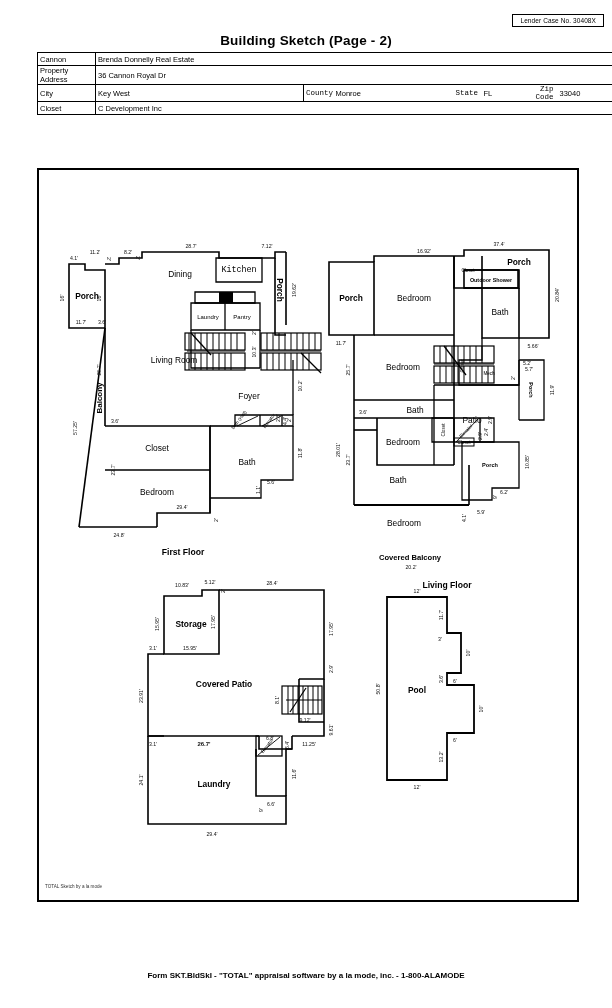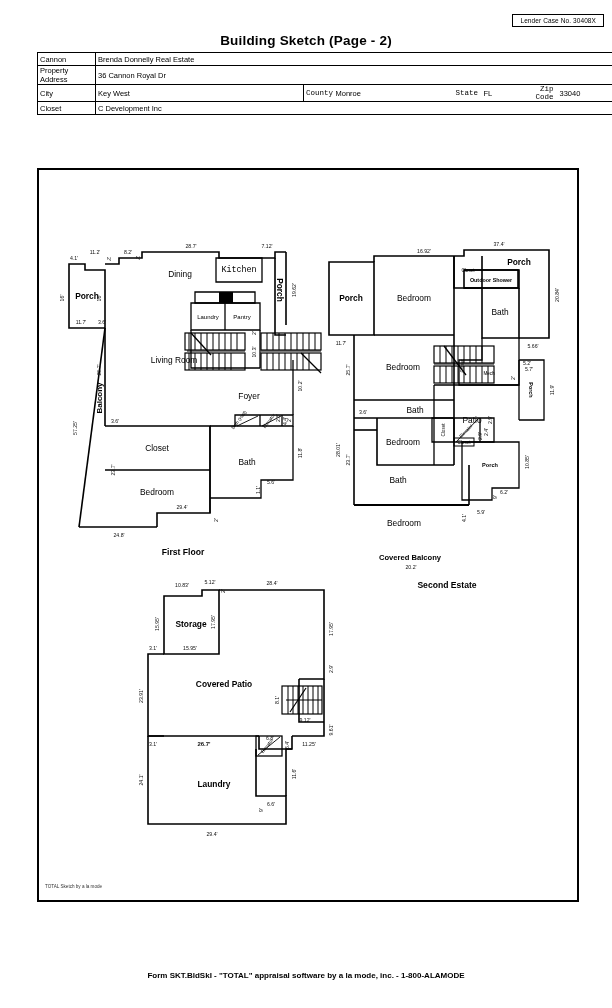--- a/index.html
+++ b/index.html
@@ -362,21 +362,21 @@
     <div class="dim vr" style="left:166px;top:266px;">2.9'</div>
     <div class="dim vr" style="left:213px;top:292px;">10.85'</div>
     <div class="dim vr" style="left:34px;top:290px;">23.7'</div>
     <div class="dim vr" style="left:24px;top:280px;">28.01'</div>
     <div class="dim" style="left:190px;top:322px;">6.2'</div>
     <div class="dim vr" style="left:181px;top:327px;">9'</div>
     <div class="dim" style="left:167px;top:342px;">5.9'</div>
     <div class="dim vr" style="left:150px;top:348px;">4.1'</div>
     <div class="dim" style="left:97px;top:397px;">20.2'</div>
 
-    <div class="flabel" style="left:133px;top:415px;">Second Estate</div>
+    <div class="flabel" style="left:133px;top:415px;">Living Floor</div>
   </div>
 
   <div class="abs" style="left:95px;top:404px;width:220px;height:290px;">
     <svg width="220" height="290">
       <g fill="none" stroke="#000" stroke-width="1.6">
 
         <path d="M30,22 L30,80 L85,80 L85,16 L68,16 L68,22 Z"></path>
 
         <path d="M85,16 L190,16 L190,105 L165,105"></path>
         <path d="M30,80 L14,80 L14,162 L30,162"></path>
@@ -433,17 +433,35 @@
     <div class="dim" style="left:136px;top:164px;">6.8'</div>
     <div class="dim vr" style="left:153px;top:171px;">6.4'</div>
     <div class="dim" style="left:175px;top:170px;">11.25'</div>
     <div class="dim vr" style="left:160px;top:200px;">11.6'</div>
     <div class="dim vr" style="left:7px;top:206px;">24.1'</div>
     <div class="dim" style="left:137px;top:230px;">6.6'</div>
     <div class="dim vr" style="left:127px;top:236px;">9'</div>
     <div class="dim" style="left:78px;top:260px;">29.4'</div>
   </div>
 
+  <div class="abs" style="left:330px;top:415px;width:130px;height:250px;">
+    <svg width="130" height="250">
+      <path d="M18,12 L78,12 L78,48 L92,48 L92,88 L78,88 L78,100 L105,100
+               L105,148 L78,148 L78,195 L18,195 Z" fill="none" stroke="#000" stroke-width="1.8"></path>
+    </svg>
+    <div class="room b" style="left:48px;top:105px;">Pool</div>
+    <div class="dim" style="left:48px;top:6px;">12'</div>
+    <div class="dim vr" style="left:72px;top:30px;">11.7'</div>
+    <div class="dim" style="left:71px;top:54px;">3'</div>
+    <div class="dim vr" style="left:99px;top:68px;">10'</div>
+    <div class="dim vr" style="left:72px;top:94px;">3.6'</div>
+    <div class="dim" style="left:86px;top:96px;">6'</div>
+    <div class="dim vr" style="left:112px;top:124px;">10'</div>
+    <div class="dim" style="left:86px;top:155px;">6'</div>
+    <div class="dim vr" style="left:72px;top:172px;">13.2'</div>
+    <div class="dim vr" style="left:9px;top:104px;">50.8'</div>
+    <div class="dim" style="left:48px;top:202px;">12'</div>
+  </div>
 
 </div>
 
 <div id="total-credit" class="abs">TOTAL Sketch by a la mode</div>
 <div id="footer" class="abs">Form SKT.BldSkI - "TOTAL" appraisal software by a la mode, inc. - 1-800-ALAMODE</div>
 
 </body></html>

